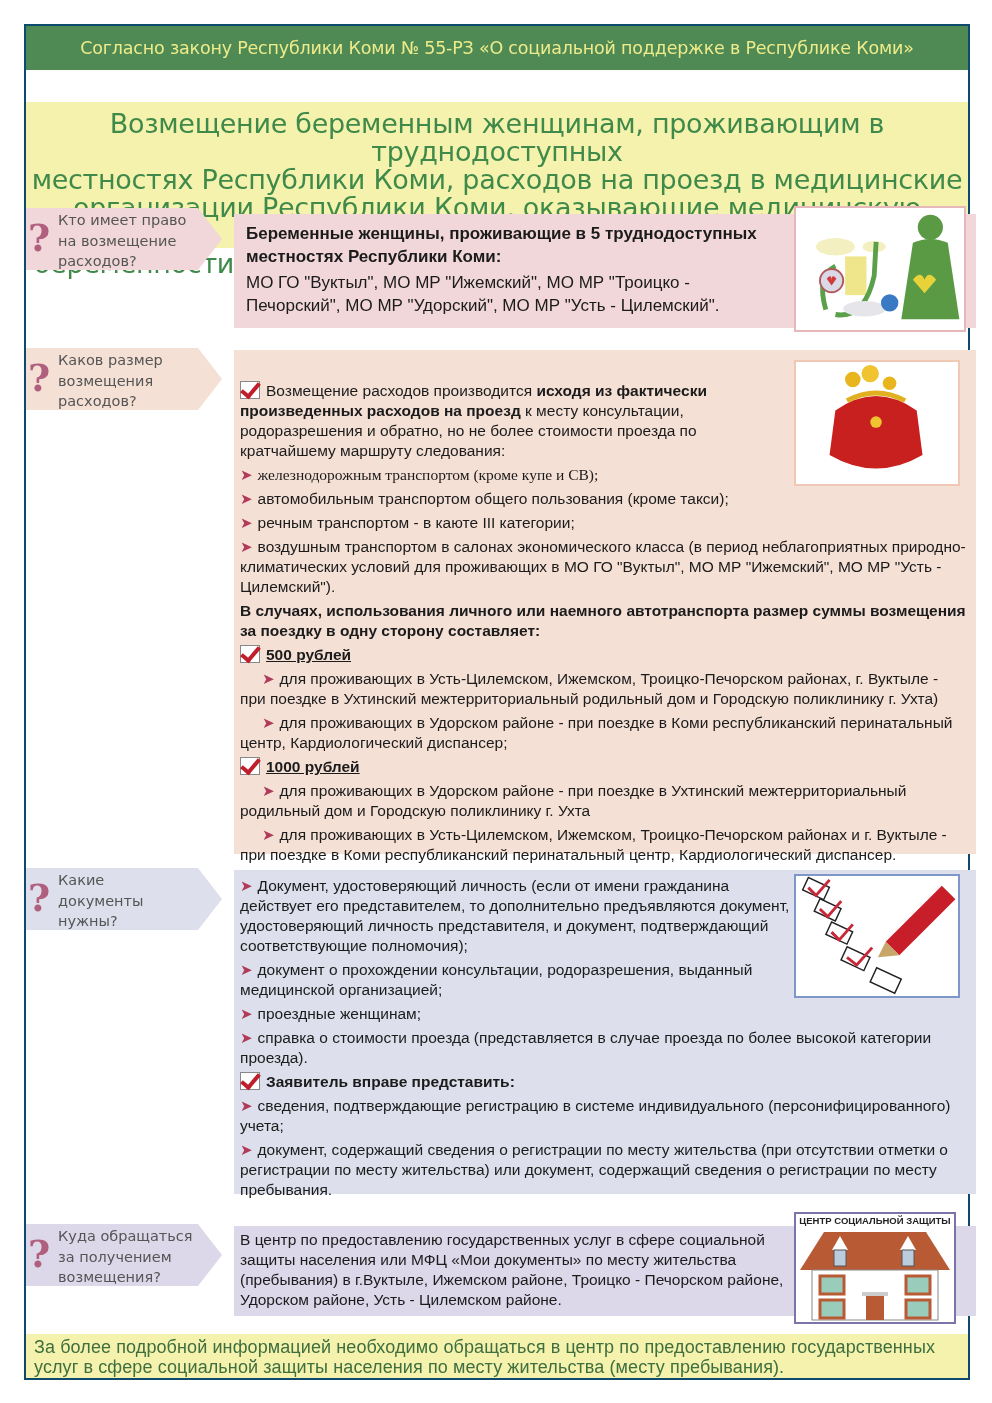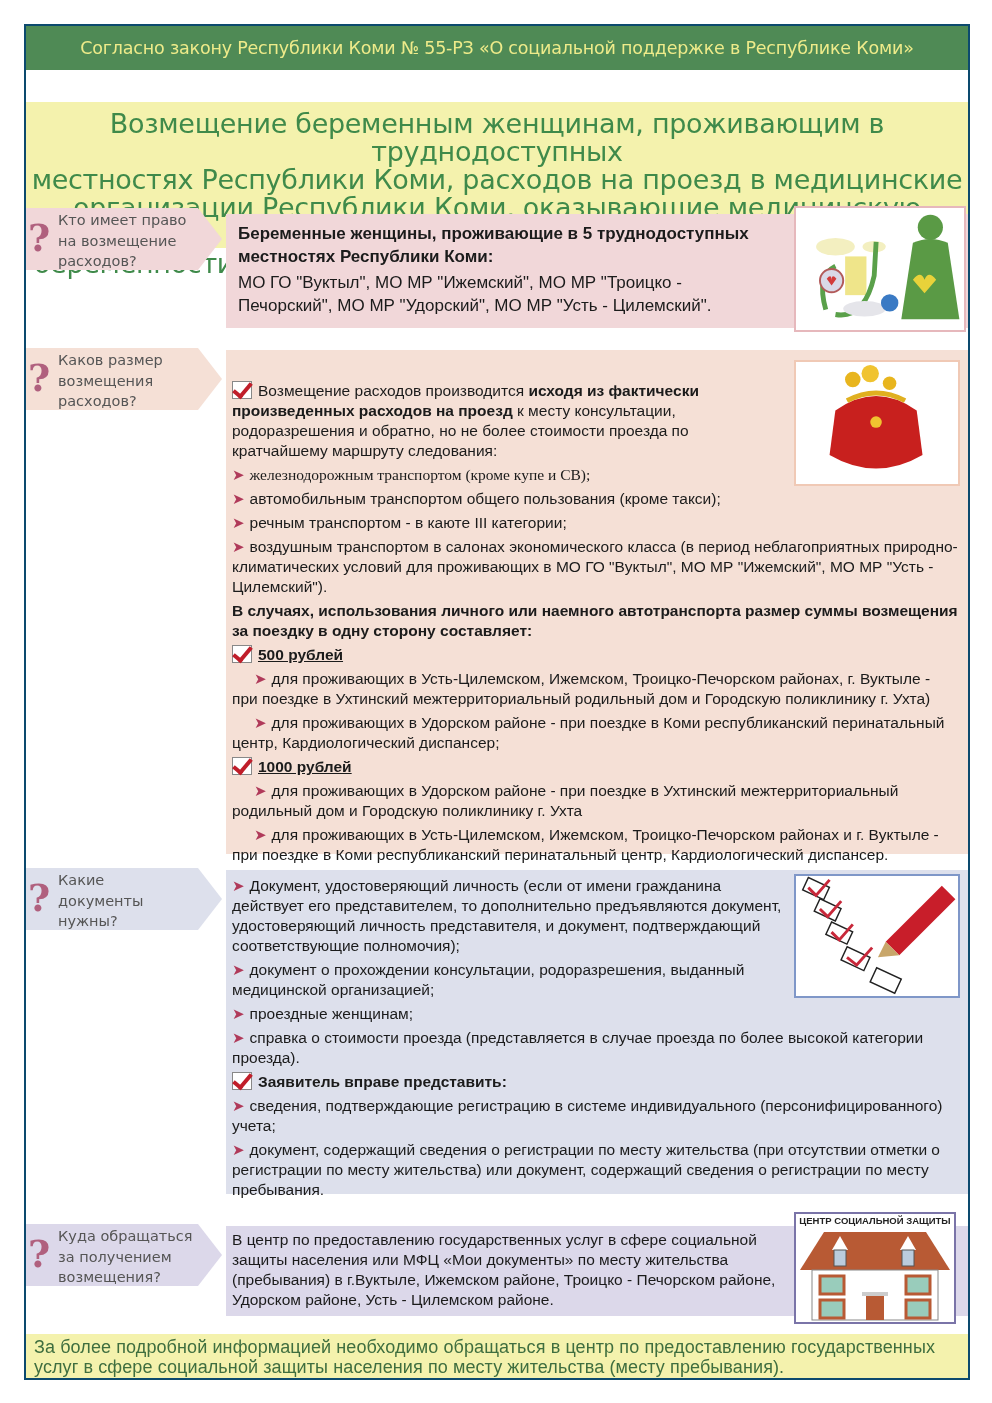--- a/index.html
+++ b/index.html
@@ -30,21 +30,21 @@
     padding-left: 32px; padding-top: 2px;
   }
   .q-tab .tab-bg { position: absolute; left: 0; top: 0; width: 196px; height: 100%; }
   .q-tab .qmark {
     position: absolute; left: 2px; top: 50%; transform: translateY(-55%);
     font-family: "DejaVu Serif", serif; font-weight: bold; font-size: 38px; color: #b0607e;
   }
   .q-tab .q-text { position: relative; }
 
   .panel {
-    position: absolute; left: 200px; width: 742px;
+    position: absolute; left: 208px; width: 742px;
     color: #1b1b1b; font-size: 15.5px; line-height: 20px;
   }
   .pink { background: #f1d7d9; }
   .peach { background: #f5e0d6; }
   .blue { background: #dde0ec; }
   .lav { background: #dcd8ea; }
 
   .arrow { color: #b03a5a; font-size: 15px; margin-right: 5px; }
   .check {
     display: inline-block; width: 20px; height: 18px; border: 1px solid #888; background: #fff;

